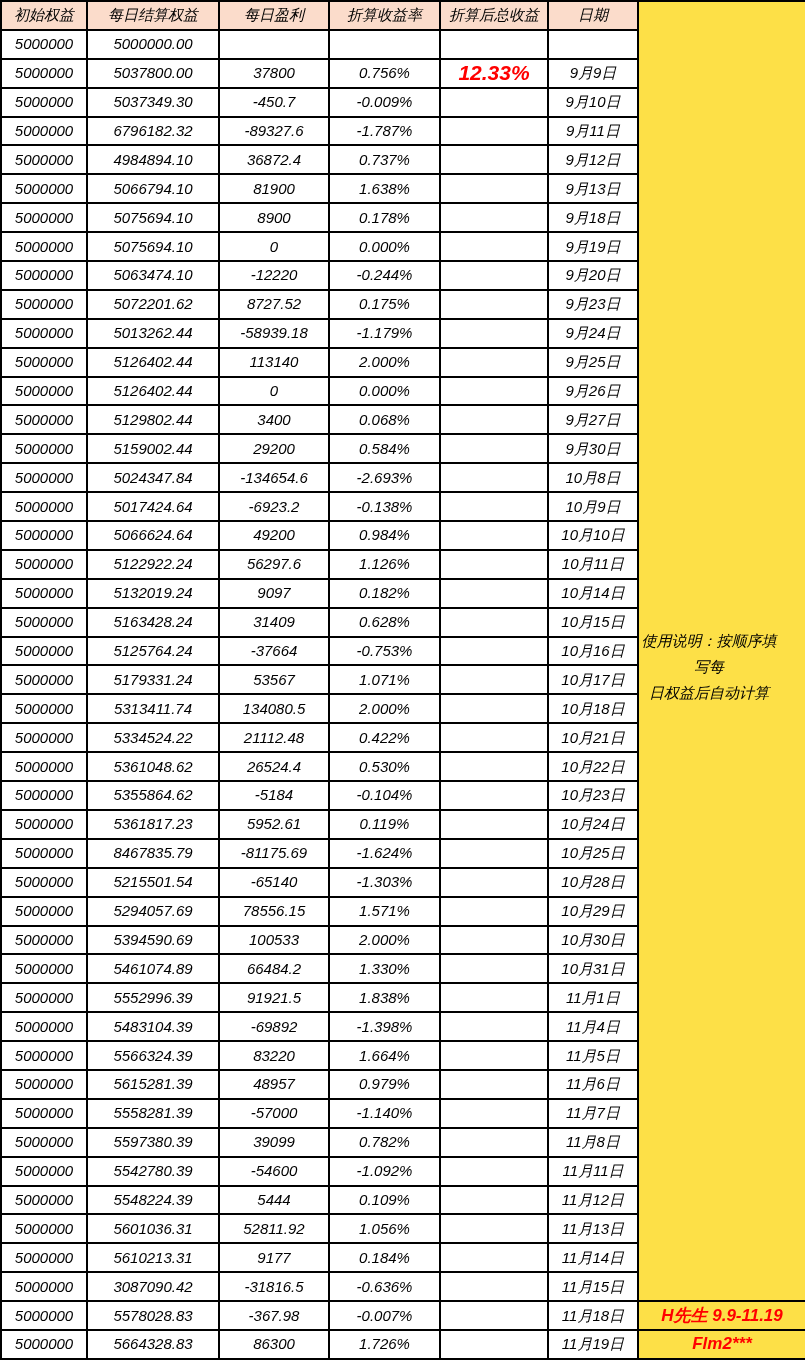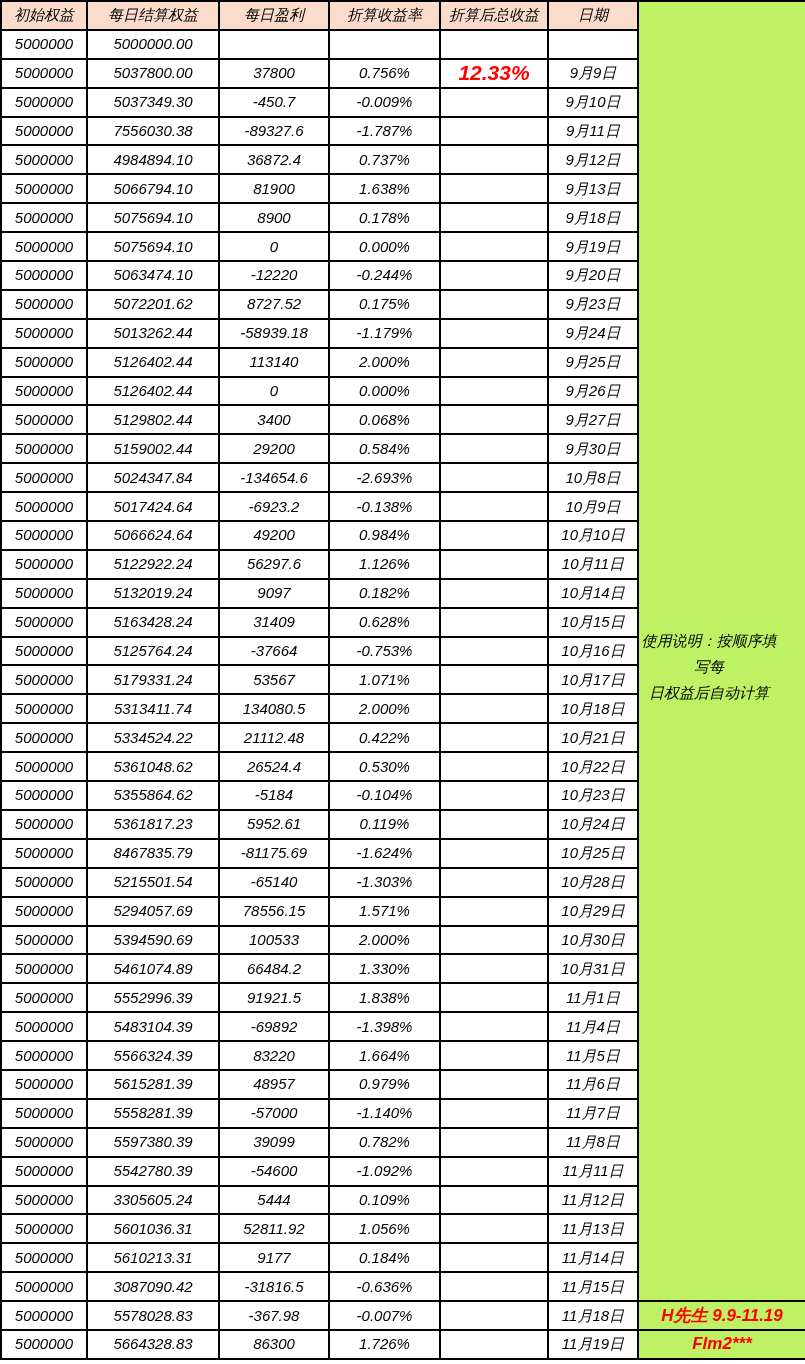--- a/index.html
+++ b/index.html
@@ -31,21 +31,21 @@
     line-height: 26px;
     white-space: nowrap;
     overflow: hidden;
   }
   td.hcell { background: #FBDCCB; }
   td.ghost {
     border-top: none;
     border-bottom: none;
     border-left: 2px solid #000;  
     border-right: 2px solid #000; 
-    background: #bef264;
+    background: #fde047;
   }
   td.boxed {
     border: 2px solid #000;
   }
   .red-strong {
     color: #FF0000;
     font-weight: bold;
     font-size: 17px;
   }
   td.total-cell {
@@ -113,21 +113,21 @@
           <td>5000000</td>
           <td>5037349.30</td>
           <td>-450.7</td>
           <td>-0.009%</td>
           <td></td>
           <td>9月10日</td>
           <td class="ghost"></td>
         </tr>
         <tr>
           <td>5000000</td>
-          <td>7556030.38</td>
+          <td>6796182.32</td>
           <td>-89327.6</td>
           <td>-1.787%</td>
           <td></td>
           <td>9月11日</td>
           <td class="ghost"></td>
         </tr>
         <tr>
           <td>5000000</td>
           <td>4984894.10</td>
           <td>36872.4</td>
@@ -446,21 +446,21 @@
           <td>5000000</td>
           <td>5542780.39</td>
           <td>-54600</td>
           <td>-1.092%</td>
           <td></td>
           <td>11月11日</td>
           <td class="ghost"></td>
         </tr>
         <tr>
           <td>5000000</td>
-          <td>3305605.24</td>
+          <td>5548224.39</td>
           <td>5444</td>
           <td>0.109%</td>
           <td></td>
           <td>11月12日</td>
           <td class="ghost"></td>
         </tr>
         <tr>
           <td>5000000</td>
           <td>5601036.31</td>
           <td>52811.92</td>

